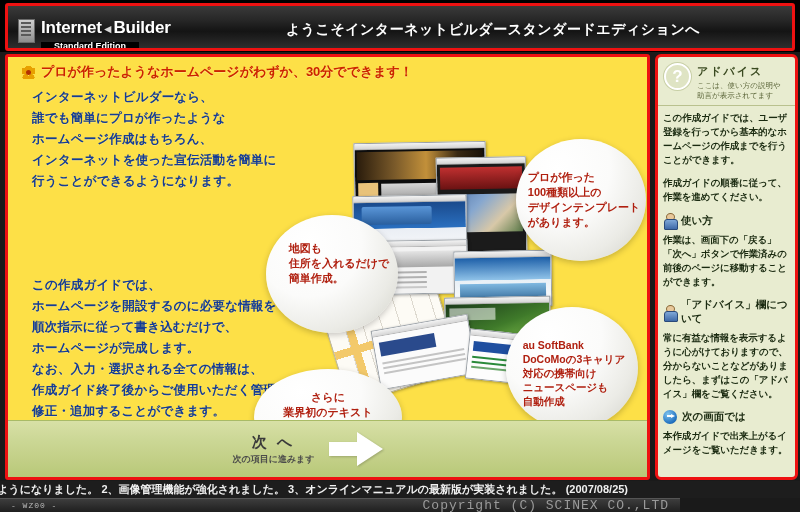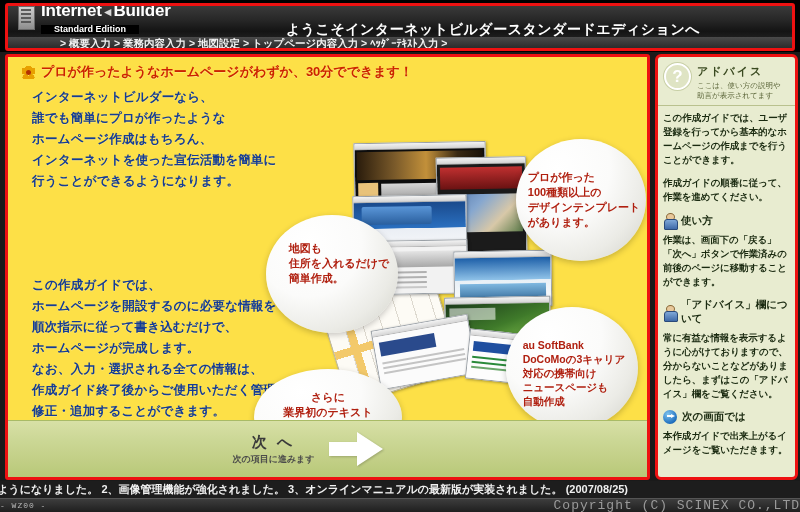--- a/index.html
+++ b/index.html
@@ -18,22 +18,22 @@
     box-sizing:border-box;
   }
   .header-redframe{
     position:absolute;left:5px;top:3px;width:790px;height:48px;
     border:3px solid #ee1111;border-radius:3px;
     box-sizing:border-box;
     background:linear-gradient(180deg,#3a3a3a 0%,#262626 35%,#141414 60%,#2e2e2e 100%);
     overflow:hidden;
   }
   .logo-block{
-    position:absolute;left:8px;top:4px;width:200px;height:16px;
-    display:flex;align-items:center;
+    position:absolute;left:8px;top:13px;width:200px;height:16px;
+    display:flex;
   }
   .logo-glyph{
     width:15px;height:22px;margin-right:6px;margin-left:2px;
     background:linear-gradient(180deg,#cfcfcf,#8d8d8d);
     border:1px solid #6a6a6a;
     position:relative;flex:none;
   }
   .logo-glyph:before{
     content:"";position:absolute;left:2px;top:2px;width:10px;height:2px;
     background:#5a5a5a;box-shadow:0 4px 0 #5a5a5a,0 8px 0 #5a5a5a,0 12px 0 #5a5a5a;
@@ -279,25 +279,25 @@
   
   .ticker{
     position:absolute;left:0;top:481px;width:800px;height:17px;
     background:#1d1d1d;
     display:flex;align-items:center;
     color:#f0f0f0;font-size:11px;font-weight:bold;white-space:nowrap;
     overflow:hidden;
   }
   .ticker span{transform:translateX(-14px);}
   .statusbar{
-    position:absolute;left:0;top:498px;width:800px;height:14px;
+    position:absolute;left:0;top:498px;width:680px;height:14px;
     background:linear-gradient(180deg,#3d3d3d,#1f1f1f);
     border-top:1px solid #555;
     display:flex;align-items:center;justify-content:space-between;
-    padding:0 0;box-sizing:border-box;
+    padding:0 11px;box-sizing:border-box;
   }
   .status-left{color:#b8b8b8;font-size:8px;font-family:"Liberation Mono","DejaVu Sans Mono",monospace;letter-spacing:1px;}
   .status-right{color:#9a9a9a;font-size:13px;font-family:"Liberation Mono","DejaVu Sans Mono",monospace;letter-spacing:1px;}
 </style>
 </head>
 <body>
 
 <div id="app">
 
   <div class="header-wrap">
@@ -306,23 +306,20 @@
       <div class="logo-block">
         <div class="logo-glyph"></div>
         <div class="logo-text">
           <div class="logo-main"><span>Internet</span><span class="tri">◄</span><span>Builder</span></div>
           <div class="logo-sub">Standard Edition</div>
         </div>
       </div>
 
       <div class="header-title">ようこそインターネットビルダースタンダードエディションへ</div>
 
-      <div class="breadcrumb">
-        <span>&gt; 概要入力 &gt; 業務内容入力 &gt; 地図設定 &gt; トップページ内容入力 &gt; ﾍｯﾀﾞｰﾃｷｽﾄ入力 &gt;</span>
-      </div>
 
     </div>
   </div>
 
   <div class="main-panel">
     <div class="main-inner">
 
       <div class="headline">
         <span class="flower-icon"></span>
         <span>プロが作ったようなホームページがわずか、30分でできます！</span>

